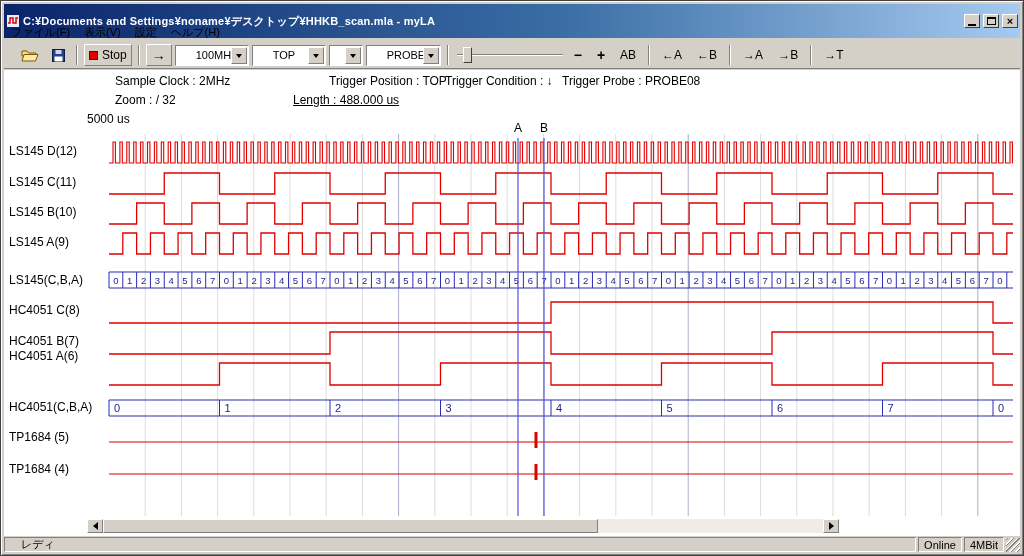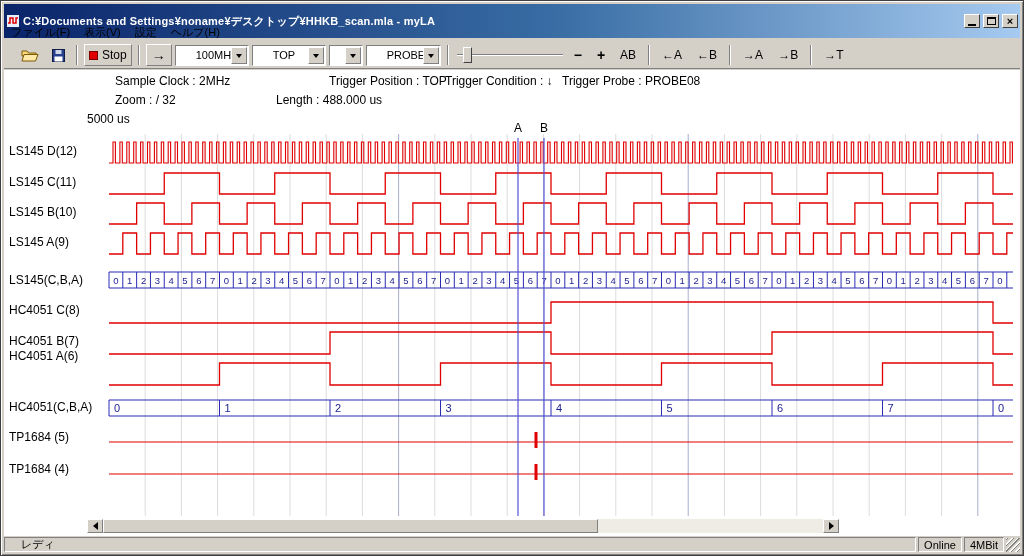--- a/index.html
+++ b/index.html
@@ -180,21 +180,21 @@
     <div class="tb flat tb-text">→T</div>
   </div>
 
   <div class="main"></div>
 
   <span class="info-text" style="left:114px; top:73px;">Sample Clock : 2MHz</span>
   <span class="info-text" style="left:282px; top:73px;margin-left:46px;">Trigger Position : TOP</span>
   <span class="info-text" style="left:444px; top:73px;">Trigger Condition : ↓</span>
   <span class="info-text" style="left:561px; top:73px;">Trigger Probe : PROBE08</span>
   <span class="info-text" style="left:114px; top:92px;">Zoom : /  32</span>
-  <span class="info-text" style="left:275px; top:92px;">Length : 488.000 us</span>
+  <span class="info-text" style="left:292px; top:92px;text-decoration:underline;">Length : 488.000 us</span>
   <span class="info-text" style="left:86px; top:111px;">5000 us</span>
 
   <div class="ch-label" style="top:143px;">LS145 D(12)</div>
   <div class="ch-label" style="top:174px;">LS145 C(11)</div>
   <div class="ch-label" style="top:204px;">LS145 B(10)</div>
   <div class="ch-label" style="top:234px;">LS145 A(9)</div>
   <div class="ch-label" style="top:272px;">LS145(C,B,A)</div>
   <div class="ch-label" style="top:302px;">HC4051 C(8)</div>
   <div class="ch-label" style="top:333px;">HC4051 B(7)</div>
   <div class="ch-label" style="top:348px;">HC4051 A(6)</div>

